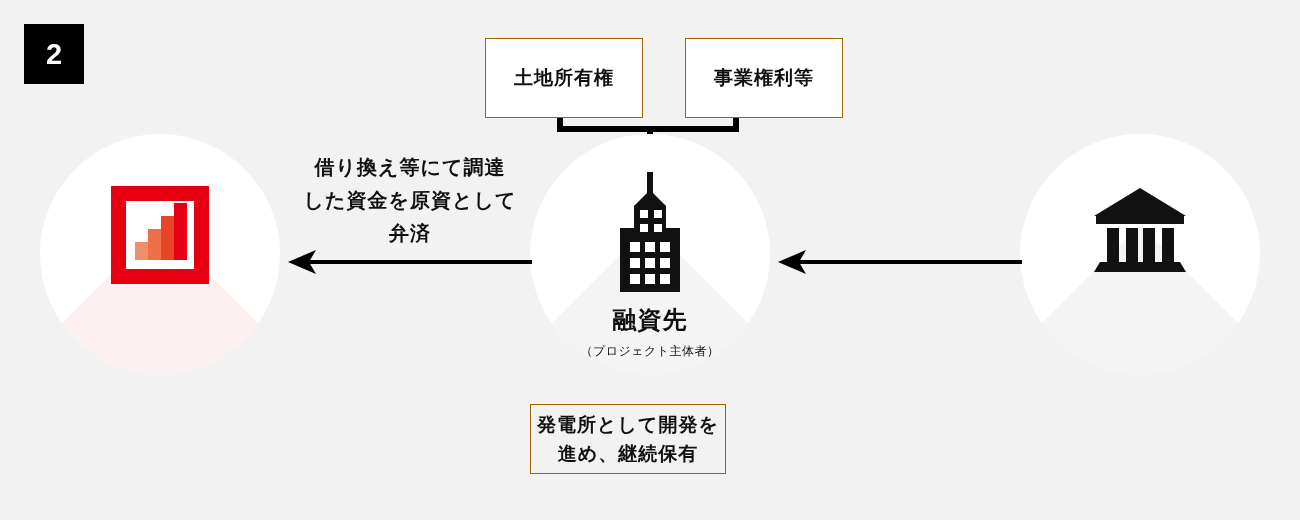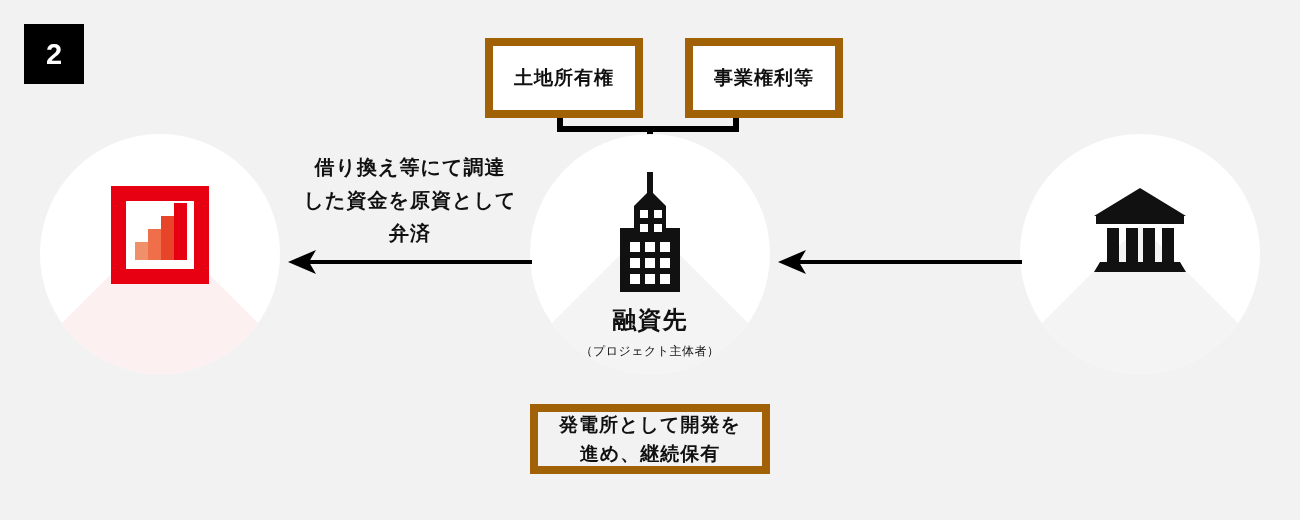--- a/index.html
+++ b/index.html
@@ -123,34 +123,34 @@
   }
   .chart-icon .bar { width: 13px; }
   .chart-icon .bar.b1 { height: 18px; background: #f0906a; }
   .chart-icon .bar.b2 { height: 31px; background: #ef6f4b; }
   .chart-icon .bar.b3 { height: 44px; background: #e8442a; }
   .chart-icon .bar.b4 { height: 57px; background: #e60012; }
 
   
   .flow-box {
     position: absolute;
-    border: 8px solid #a16207;
+    border: 1px solid #a16207;
     box-sizing: border-box;
     display: flex;
     align-items: center;
     justify-content: center;
     text-align: center;
     font-size: 19px;
     font-weight: 700;
     line-height: 1.55;
     letter-spacing: 1px;
   }
   .box-top-left  { left: 485px; top: 38px;  width: 158px; height: 80px; background:#ffffff; }
   .box-top-right { left: 657px; top: 38px;  width: 158px; height: 80px; background:#ffffff;margin-left:28px; }
-  .box-bottom    { left: 530px; top: 404px; width: 240px; height: 70px; background: transparent; }
+  .box-bottom    { left: 530px; top: 404px; width: 196px; height: 70px; background: transparent; }
 
   
   .bracket {
     position: absolute;
     left: 557px;
     top: 118px;
     width: 182px;
     height: 14px;
   }
   .bracket .seg-v-left {

